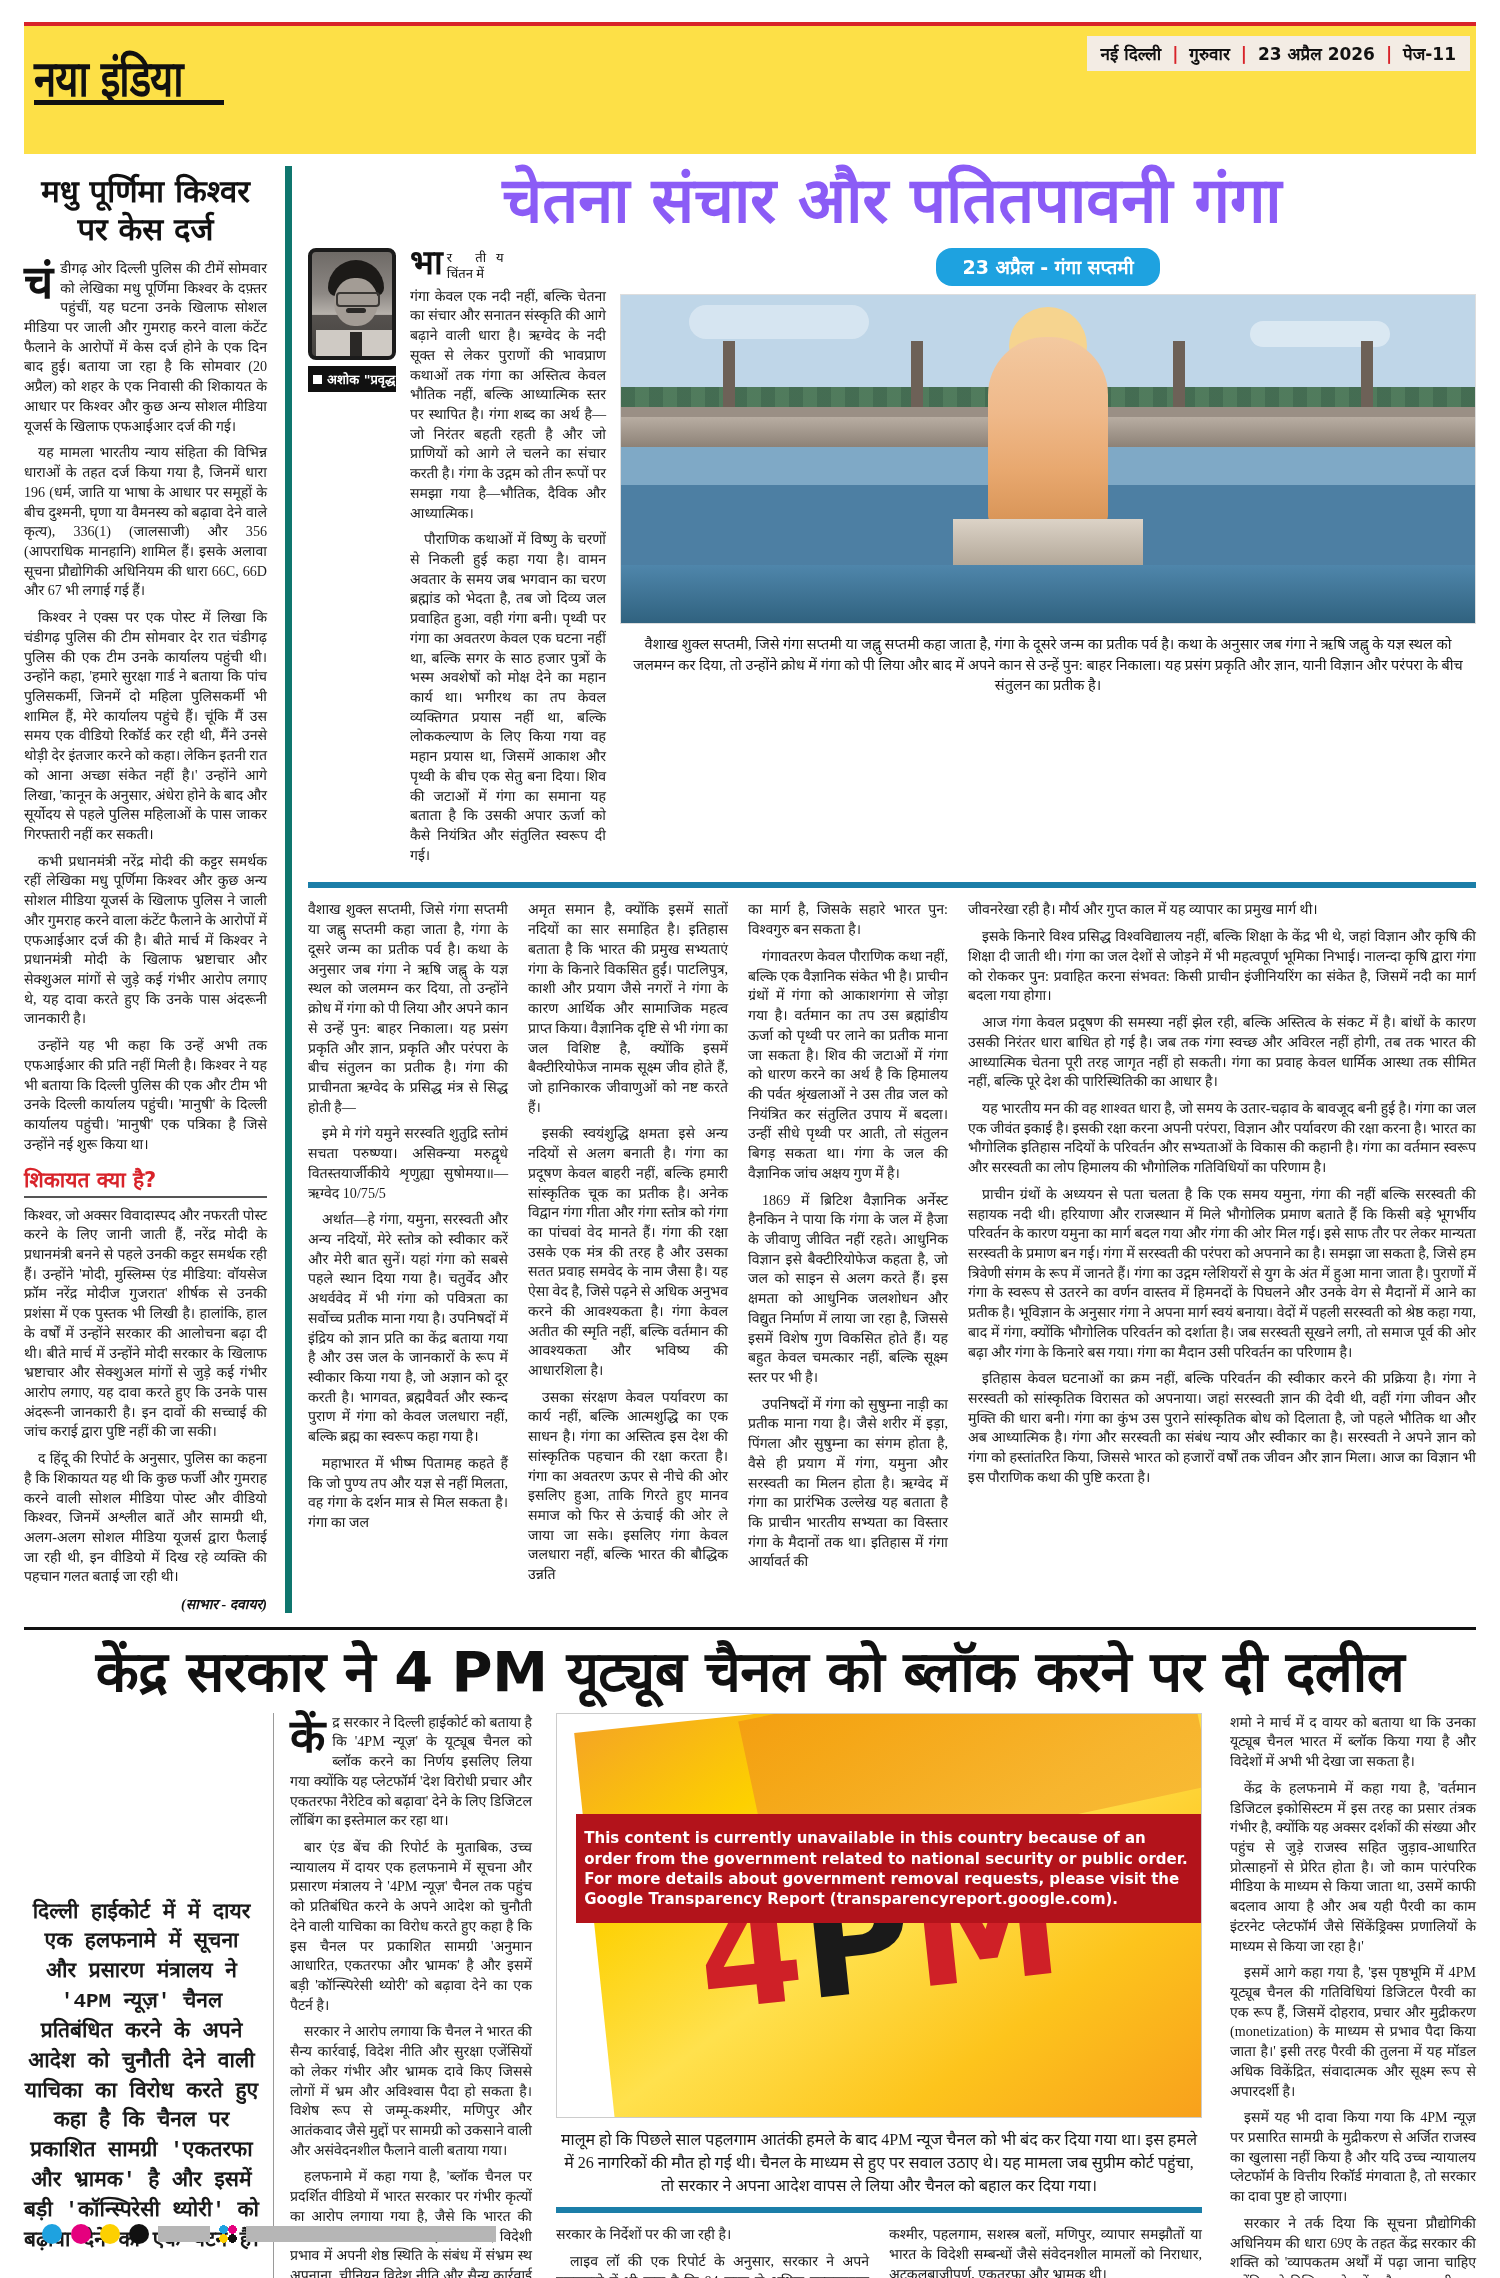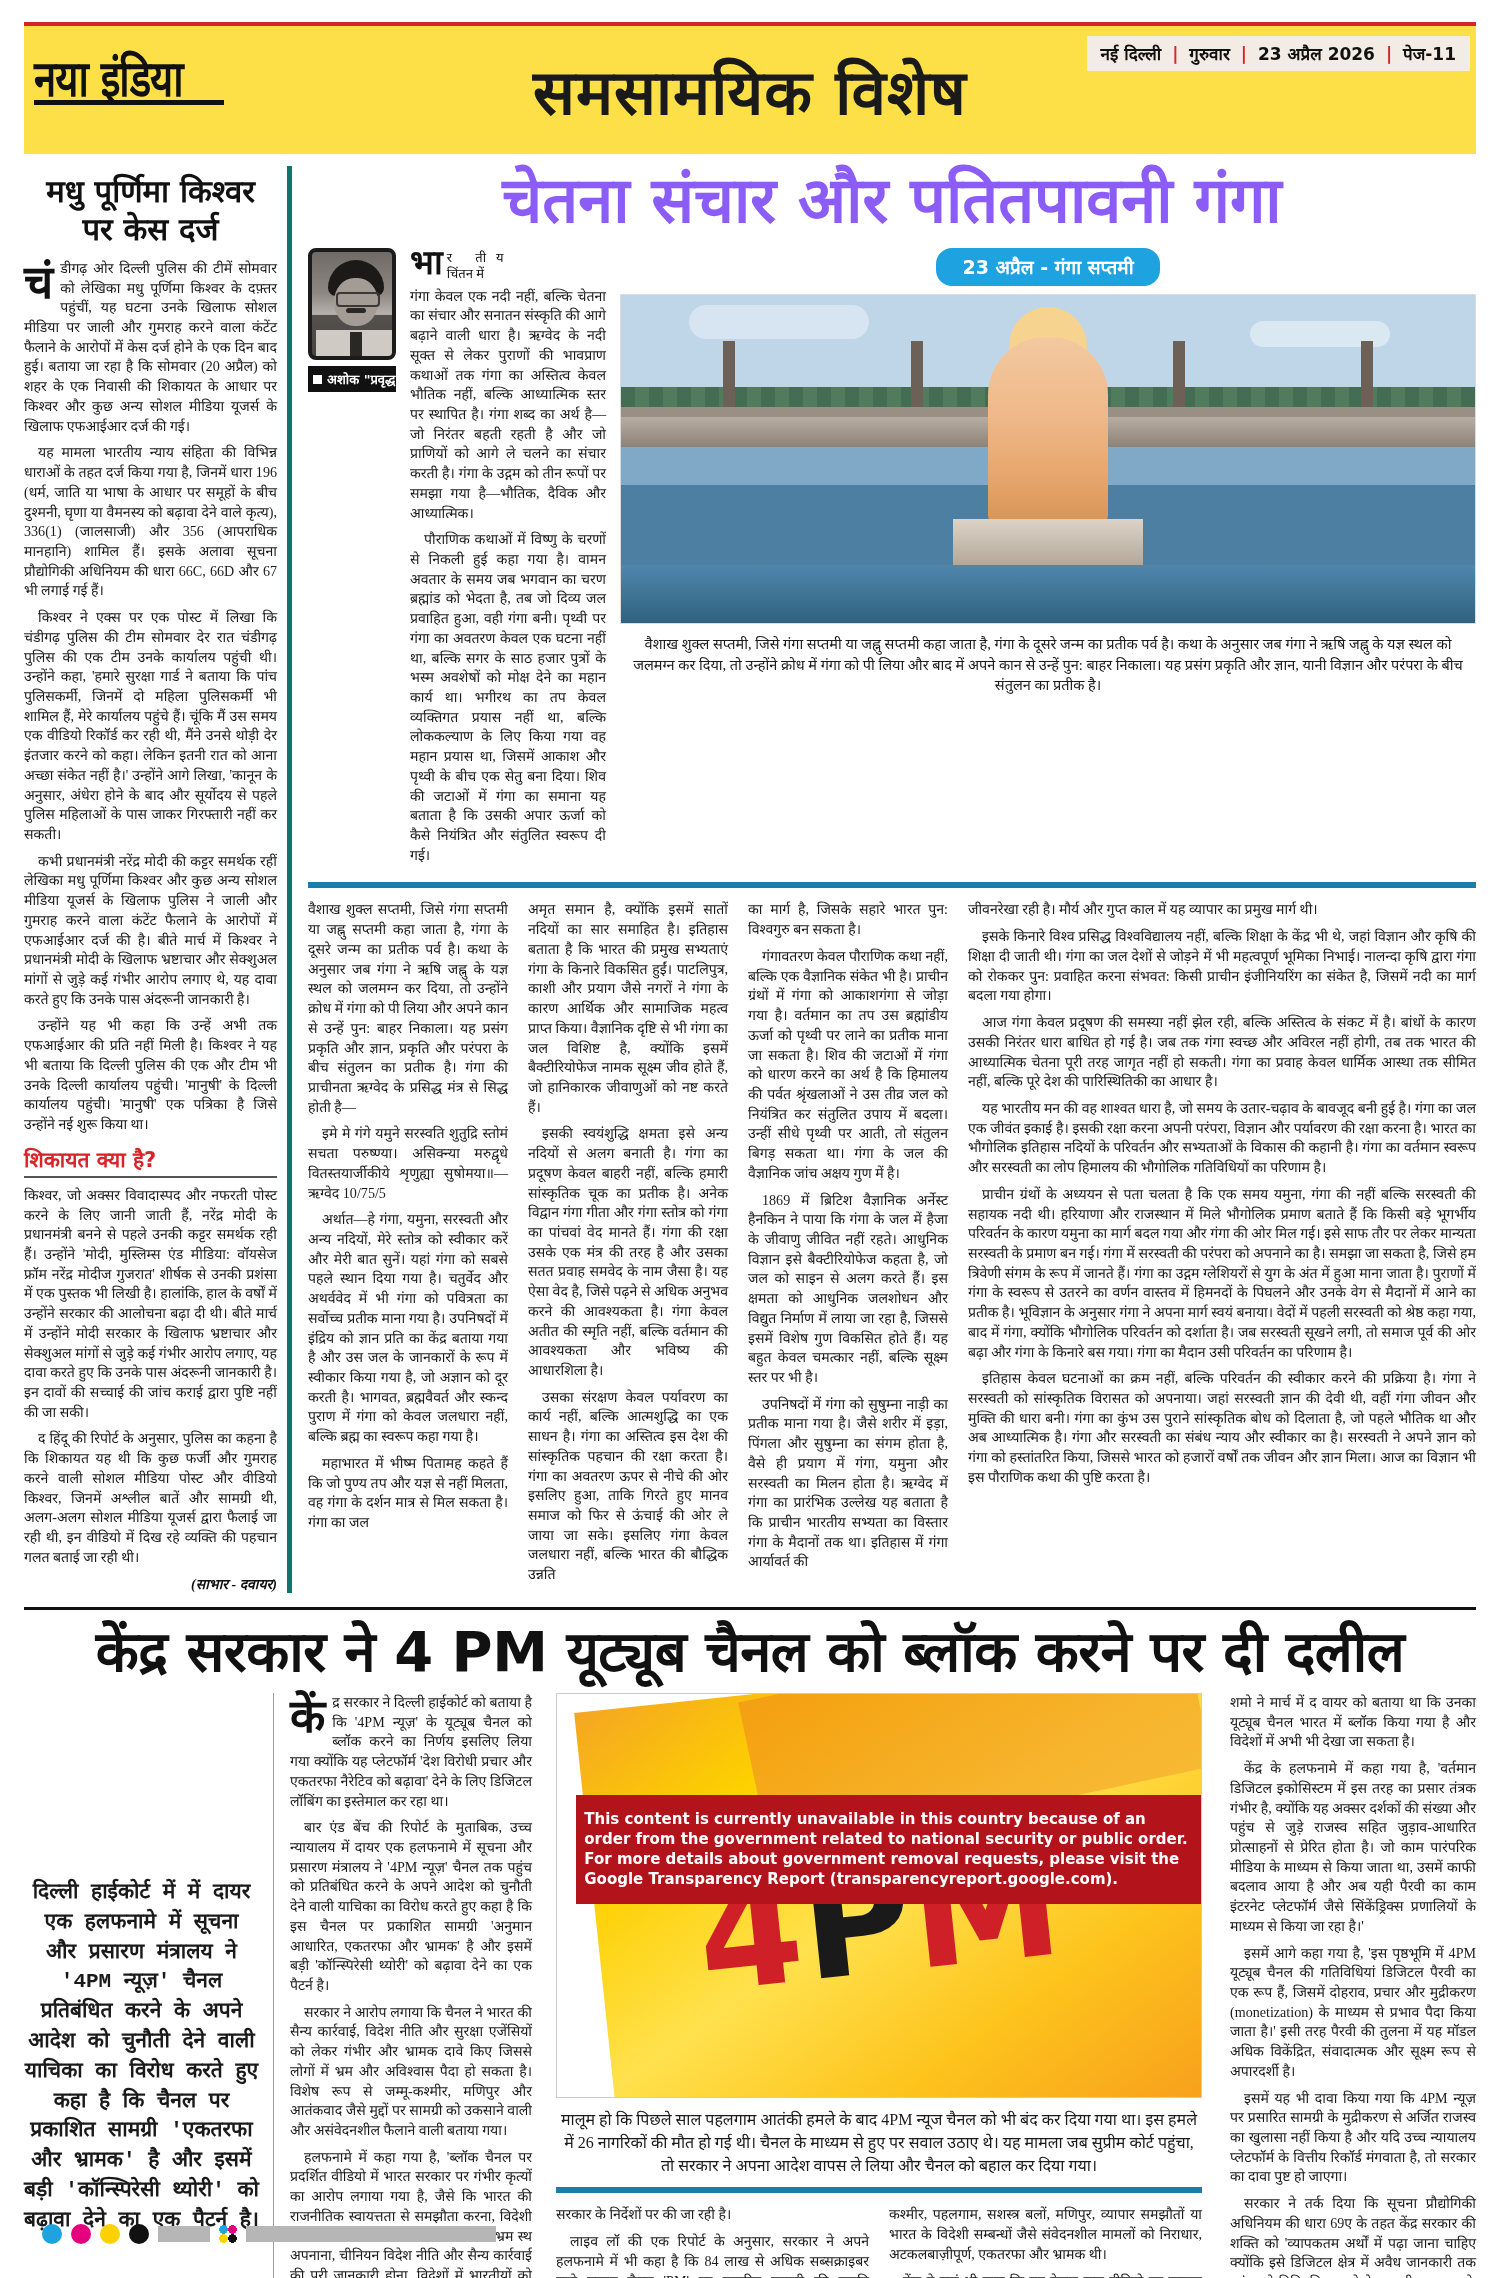--- a/index.html
+++ b/index.html
@@ -30,21 +30,21 @@
   .dateline{
     position:absolute;right:6px;top:10px;
     background:#f3ece4;padding:6px 14px;
     font-family:"DejaVu Sans","Liberation Sans",sans-serif;
     font-weight:bold;font-size:17px;color:#111;white-space:nowrap;
   }
   .dateline .sep{color:#d8232a;padding:0 5px;font-weight:bold;}
 
   
   .top-wrap{display:flex;margin:12px 24px 0 24px;}
-  .col-left{width:268px;flex:0 0 268px;padding-right:10px;border-right:5px solid #0f766e;box-sizing:border-box;}
+  .col-left{width:268px;flex:0 0 268px;padding-right:18px;border-right:7px solid #0f766e;box-sizing:border-box;}
   .col-right{flex:1;padding-left:16px;box-sizing:border-box;}
 
   
   .lhead{
     font-family:"DejaVu Sans","Liberation Sans",sans-serif;
     font-weight:bold;font-size:31px;line-height:1.24;text-align:center;color:#111;
     margin:6px 0 10px 0;
   }
   .subhead-red{
     font-family:"DejaVu Sans","Liberation Sans",sans-serif;
@@ -195,21 +195,20 @@
 </style>
 </head>
 <body>
 
 <div class="page">
 
   <div class="masthead-rule"></div>
   <div class="masthead">
     <div class="brand">नया इंडिया</div>
     <div class="brand-underline"></div>
-    <div class="center-title">समसामयिक विशेष</div>
     <div class="dateline">
       <span>नई दिल्ली</span>
       <span class="sep">|</span>
       <span>गुरुवार</span>
       <span class="sep">|</span>
       <span>23 अप्रैल 2026</span>
       <span class="sep">|</span>
       <span>पेज-11</span>
     </div>
   </div>

